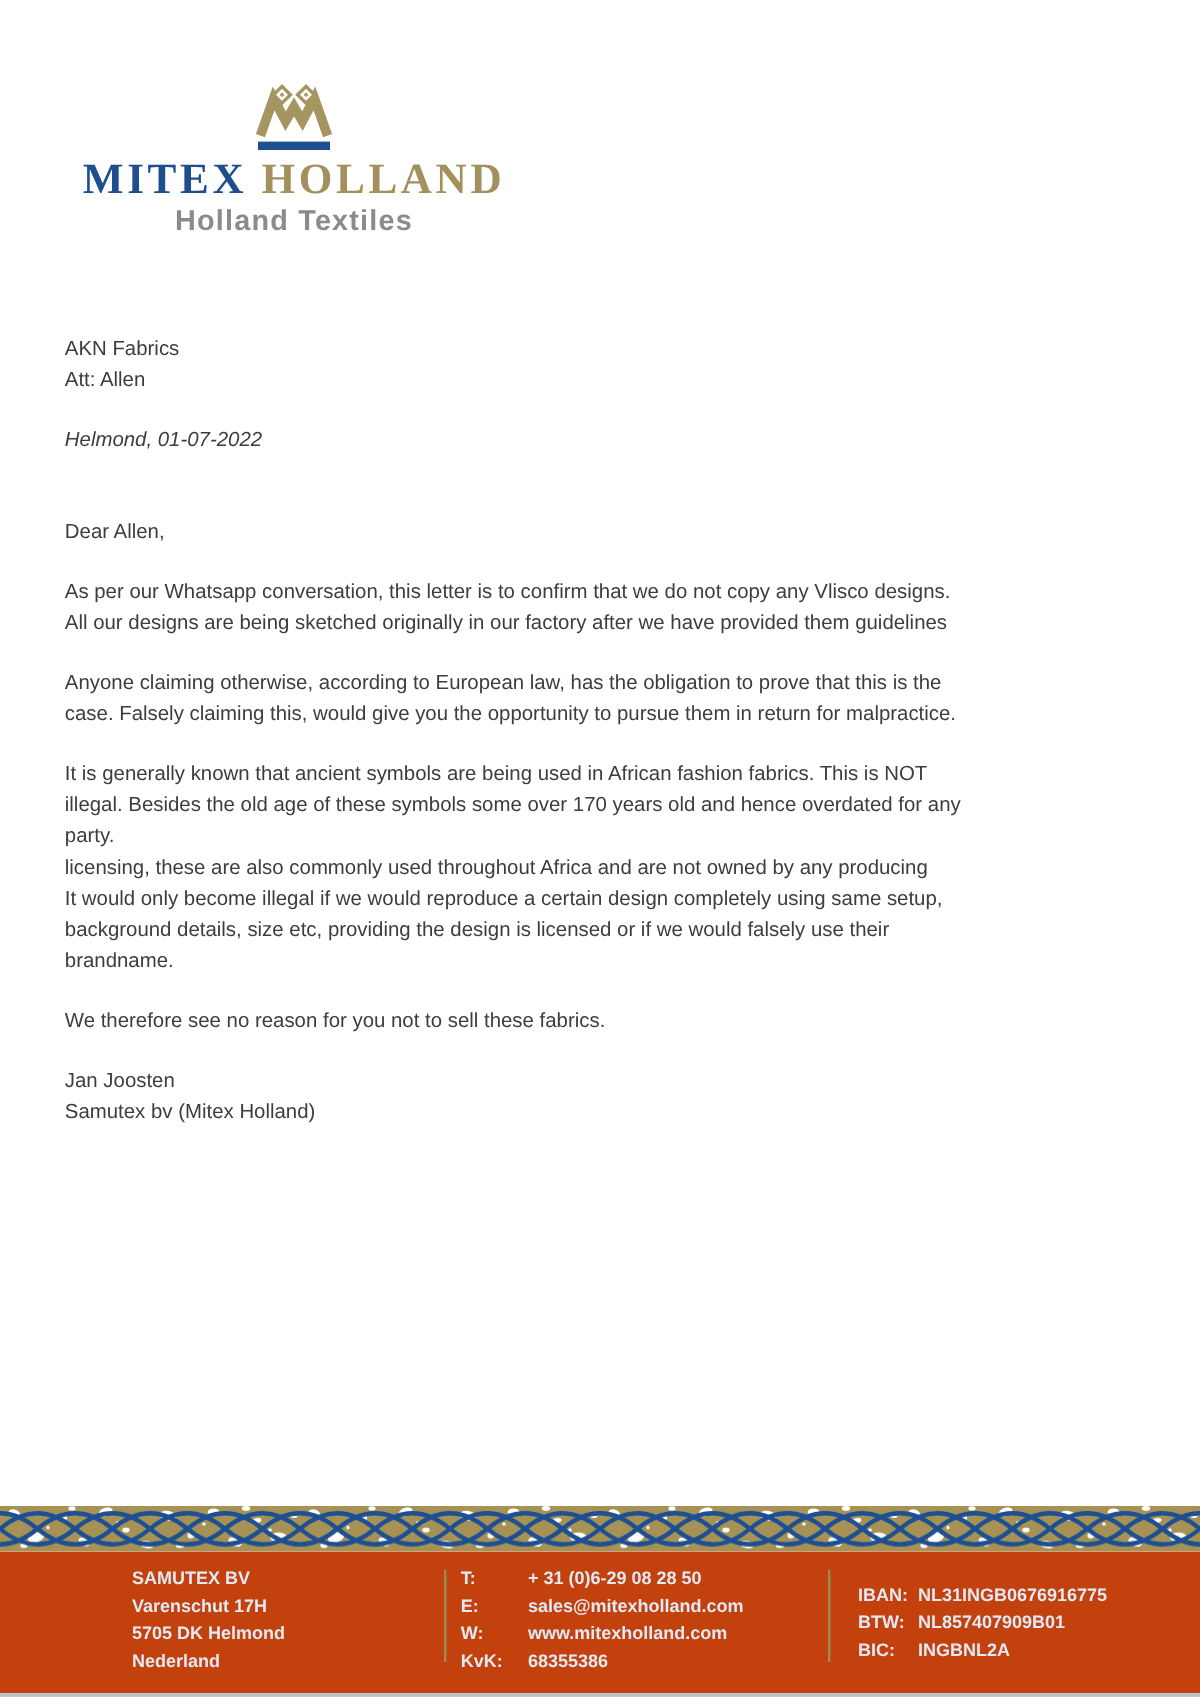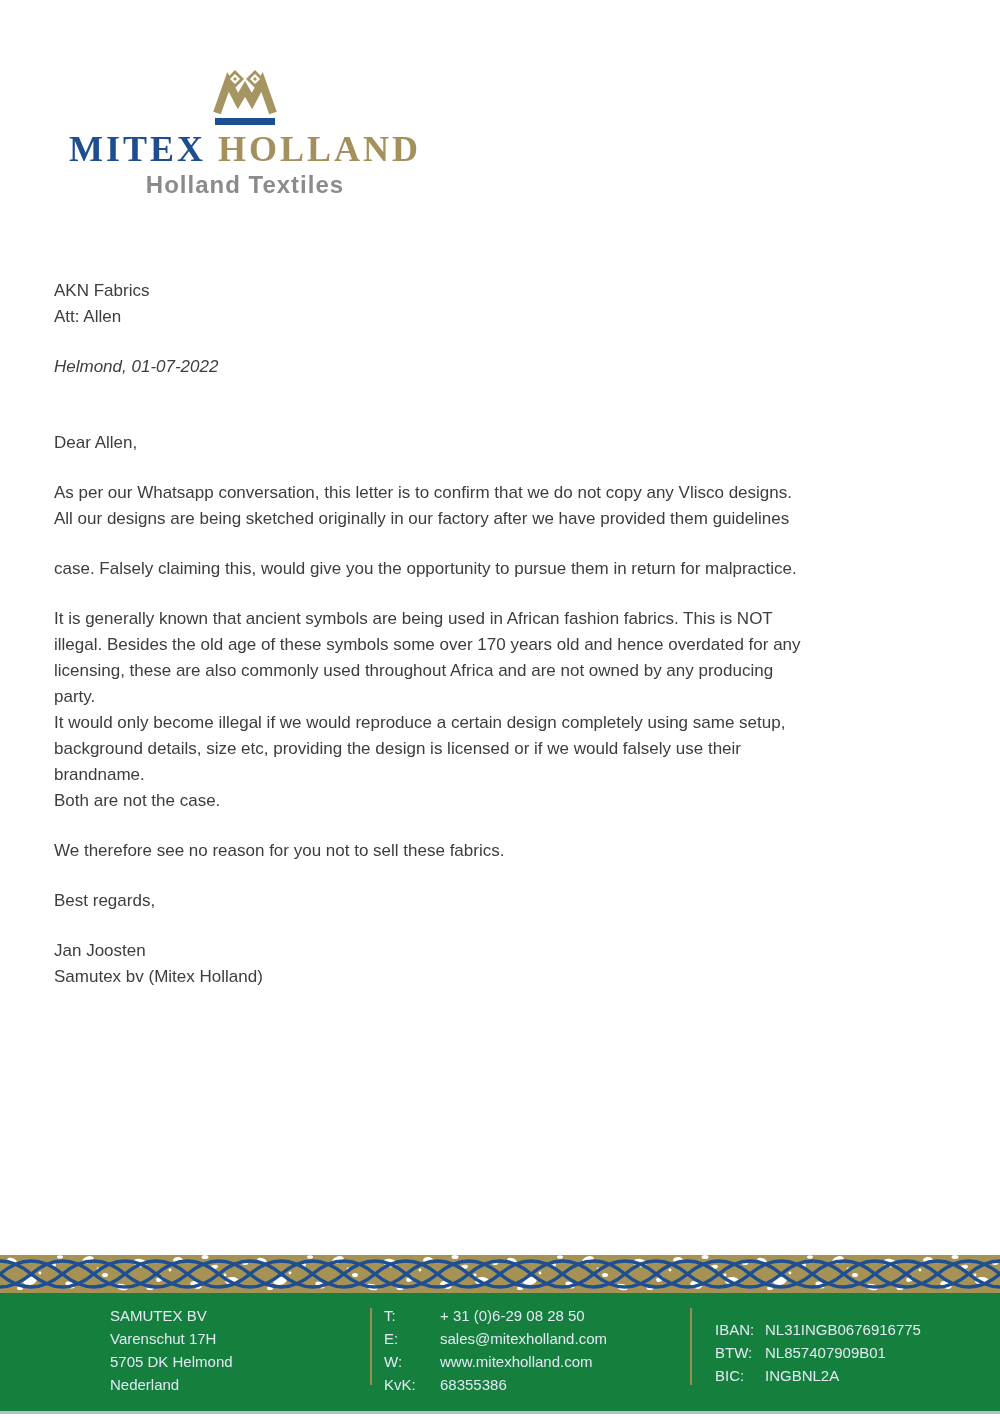--- a/index.html
+++ b/index.html
@@ -64,24 +64,25 @@
     line-height: 0;
   }
 
   
   .footer {
     position: absolute;
     left: 0;
     top: 1293px;
     width: 1000px;
     height: 118px;
-    background: #15803d;
+    background: #c2410c;
     color: #e3e9f4;
     font-size: 15px;
     line-height: 23px;
+    font-weight: bold;
   }
   .addr { position: absolute; left: 110px; top: 11px; }
   .contact { position: absolute; left: 384px; top: 11px; }
   .bank { position: absolute; left: 715px; top: 25px; }
   .frow { display: flex; }
   .contact .flabel { width: 56px; flex: 0 0 56px; }
   .bank .flabel { width: 50px; flex: 0 0 50px; }
   .vdiv {
     position: absolute;
     top: 15px;
@@ -141,42 +142,39 @@
     <div class="para">
       <div class="line">Dear Allen,</div>
     </div>
 
     <div class="para">
       <div class="line">As per our Whatsapp conversation, this letter is to confirm that we do not copy any Vlisco designs.</div>
       <div class="line">All our designs are being sketched originally in our factory after we have provided them guidelines</div>
     </div>
 
     <div class="para">
+      <div class="line">Anyone claiming otherwise, according to European law, has the obligation to prove that this is the</div>
       <div class="line">case. Falsely claiming this, would give you the opportunity to pursue them in return for malpractice.</div>
     </div>
 
     <div class="para">
       <div class="line">It is generally known that ancient symbols are being used in African fashion fabrics. This is NOT</div>
       <div class="line">illegal. Besides the old age of these symbols some over 170 years old and hence overdated for any</div>
+      <div class="line">party.</div>
       <div class="line">licensing, these are also commonly used throughout Africa and are not owned by any producing</div>
-      <div class="line">party.</div>
       <div class="line">It would only become illegal if we would reproduce a certain design completely using same setup,</div>
       <div class="line">background details, size etc, providing the design is licensed or if we would falsely use their</div>
       <div class="line">brandname.</div>
-      <div class="line">Both are not the case.</div>
     </div>
 
     <div class="para">
       <div class="line">We therefore see no reason for you not to sell these fabrics.</div>
     </div>
 
 
-    <div class="para">
-      <div class="line">Best regards,</div>
-    </div>
 
     <div class="para">
       <div class="line">Jan Joosten</div>
       <div class="line">Samutex bv (Mitex Holland)</div>
     </div>
   </div>
 
   <div class="band">
     <svg width="1000" height="38" xmlns="http://www.w3.org/2000/svg">
       <defs>

